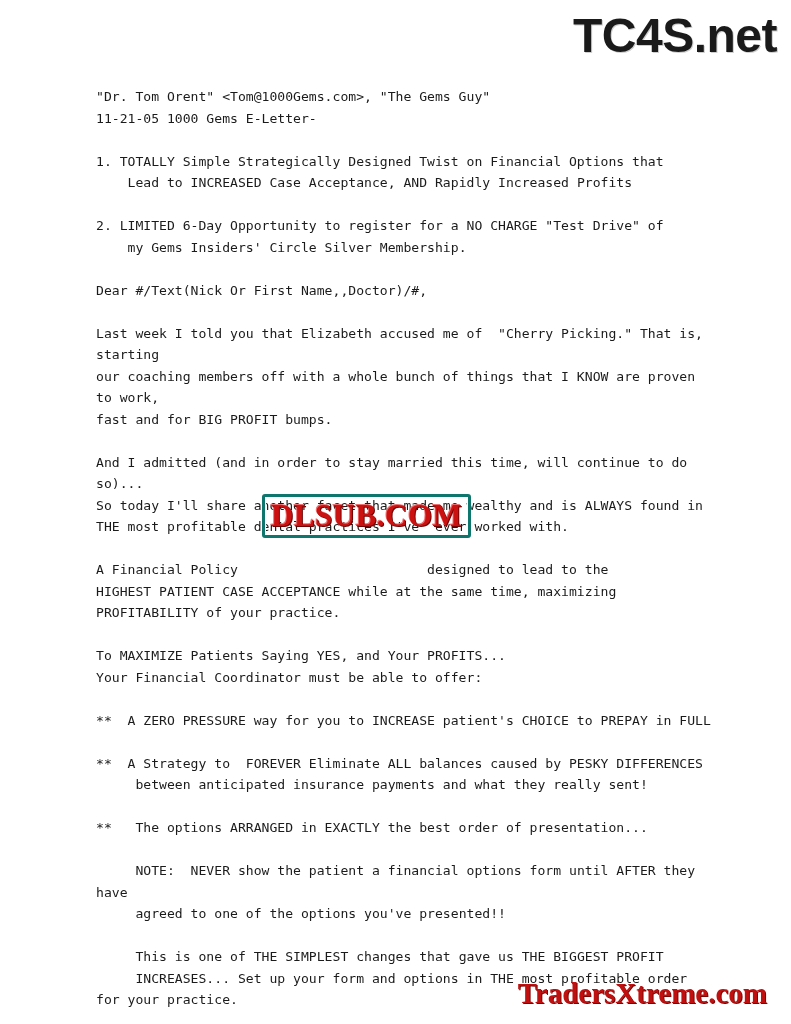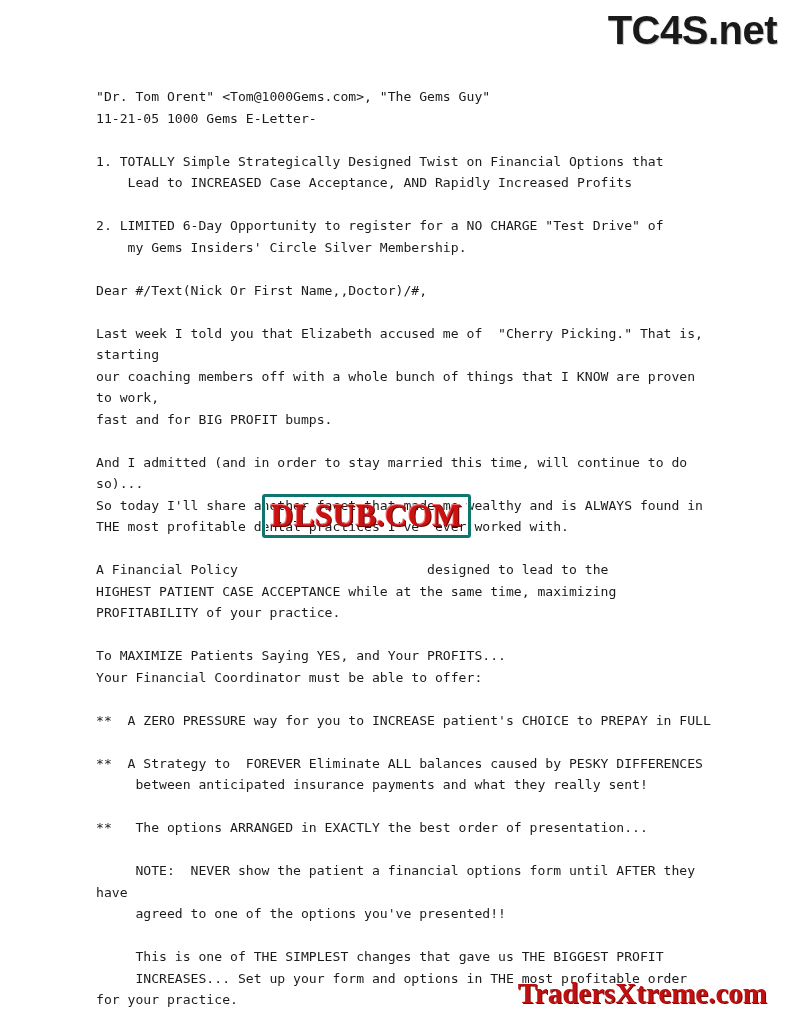--- a/index.html
+++ b/index.html
@@ -21,21 +21,21 @@
     background: #ffffff;
   }
 
   
   .brand-top {
     position: absolute;
     top: 8px;
     right: 14px;
     font-family: "Liberation Sans", sans-serif;
     font-weight: bold;
-    font-size: 40px;
+    font-size: 48px;
     letter-spacing: -0.5px;
     color: #1a1a1a;
     text-shadow: 1px 1px 0 #cfcfcf;
     white-space: nowrap;
   }
 
   
   .brand-bottom {
     position: absolute;
     bottom: 14px;

